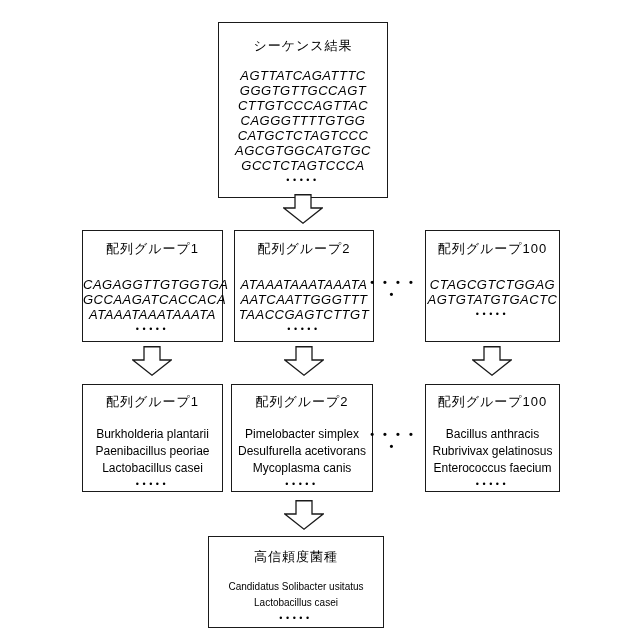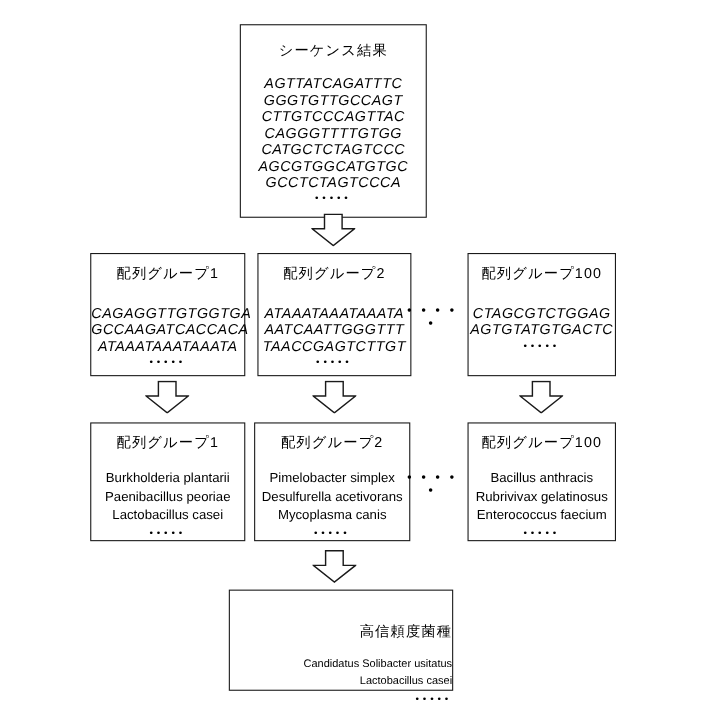--- a/index.html
+++ b/index.html
@@ -79,21 +79,21 @@
   #r3g1      { left: 82px;  top: 384px; width: 141px; height: 108px; padding-top: 8px; }
   #r3g2      { left: 231px; top: 384px; width: 142px; height: 108px; padding-top: 8px; }
   #r3g3      { left: 425px; top: 384px; width: 135px; height: 108px; padding-top: 8px; }
   .r3-body   { margin-top: 15px; }
   #dots-r3   { left: 368px; top: 428px; }
 
   
   #arrow-3   { left: 284px; top: 499px; height: 32px; }
 
   
-  #bottom-box  { left: 208px; top: 536px; width: 204px; height: 92px; padding-top: 28px; text-align: right; }
+  #bottom-box  { left: 208px; top: 536px; width: 176px; height: 92px; padding-top: 11px; }
   #bottom-body { margin-top: 13px; }
   #bottom-body .species-line { font-size: 10px; line-height: 16px; }
 </style>
 </head>
 <body>
 
 <div class="canvas">
 
   <div class="box" id="top-box">
     <div class="box-title">シーケンス結果</div>

